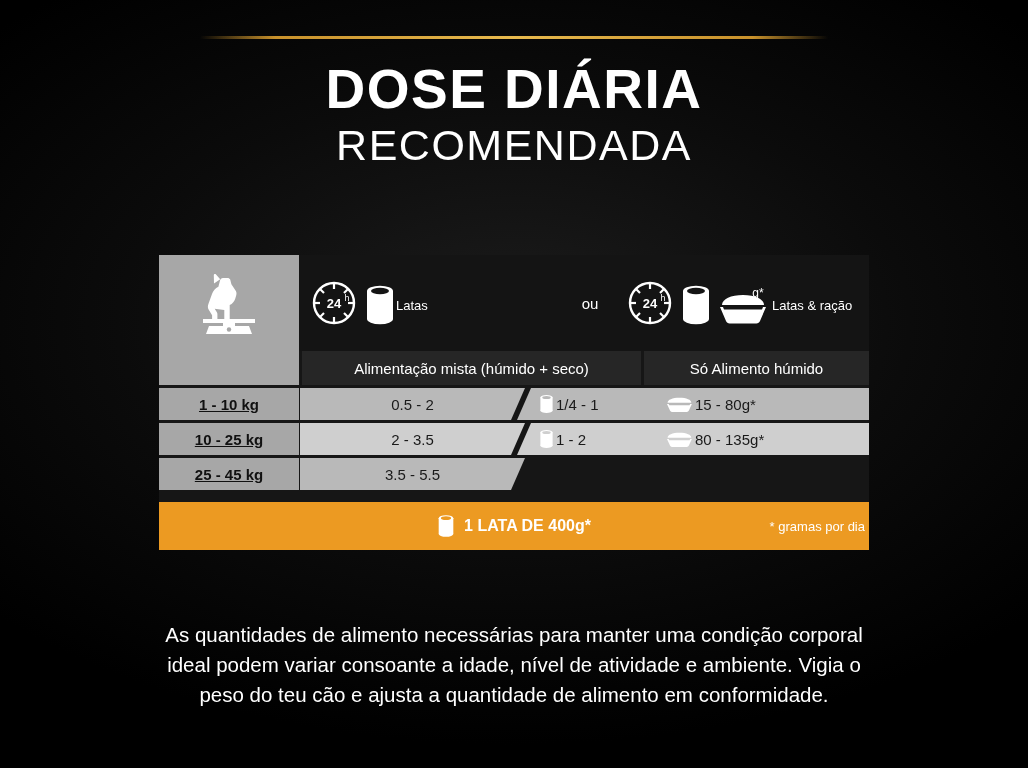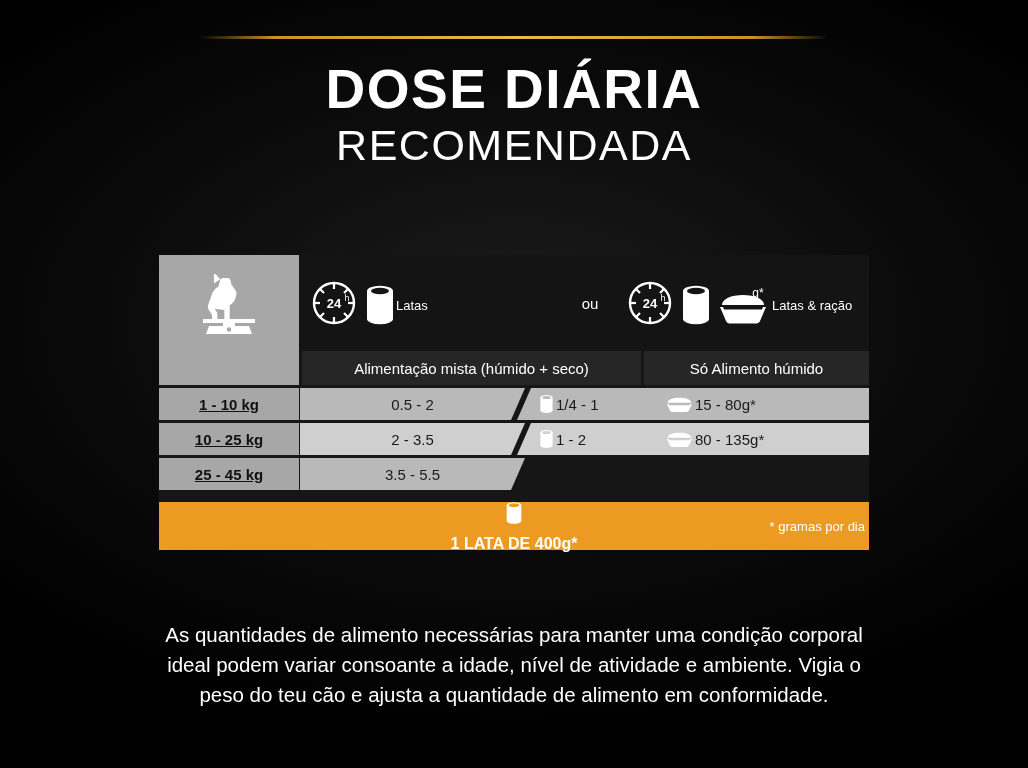--- a/index.html
+++ b/index.html
@@ -203,21 +203,20 @@
   .orange .center {
     position: absolute;
     left: 0; right: 0;
     display: flex;
     align-items: center;
     justify-content: center;
     gap: 9px;
     color: #ffffff;
     font-weight: bold;
     font-size: 16px;
-    flex-direction: column;
   }
   .orange .note {
     position: absolute;
     right: 4px;
     color: #ffffff;
     font-size: 13px;
   }
 
   
   .para {

